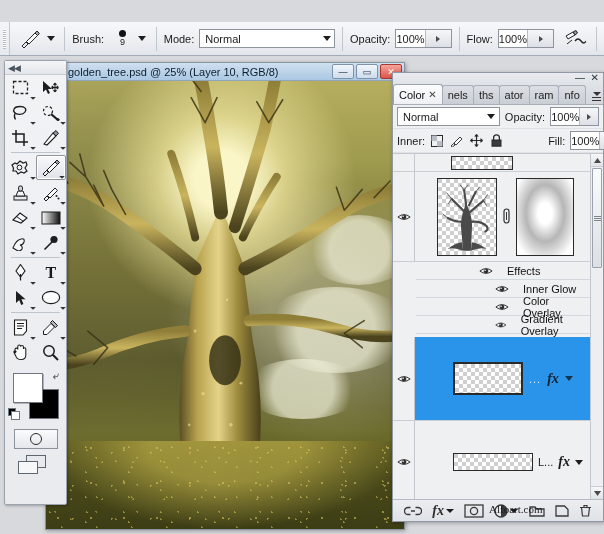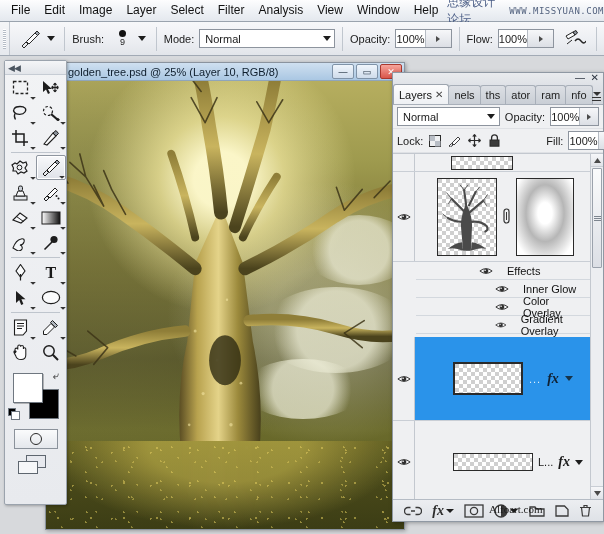--- a/index.html
+++ b/index.html
@@ -324,34 +324,20 @@
     position:absolute; left:96px; top:3px; font-size:11px; color:#1c1c1c;
     font-family:"Liberation Serif", serif; pointer-events:none;text-align:right;
   }
   .eye{ width:14px;height:10px; }
 </style>
 </head>
 <body>
 
 <div class="app">
 
-  <div class="menubar">
-    <div class="mi">File</div>
-    <div class="mi">Edit</div>
-    <div class="mi">Image</div>
-    <div class="mi">Layer</div>
-    <div class="mi">Select</div>
-    <div class="mi">Filter</div>
-    <div class="mi">Analysis</div>
-    <div class="mi">View</div>
-    <div class="mi">Window</div>
-    <div class="mi">Help</div>
-    <div class="wm-cn">思缘设计论坛</div>
-    <div class="wm-url">WWW.MISSYUAN.COM</div>
-  </div>
 
   <div class="optionsbar">
     <div class="grip">
         <i></i>
       </div>
 
     <div class="toolpreview">
       <svg width="22" height="20" viewBox="0 0 22 20">
         <path d="M3 17 L7 13 L9 15 L5 19 Z" fill="#e9ebee" stroke="#2a2a2a" stroke-width="1"></path>
         <path d="M7.5 12.5 L16 4 L18.5 6.5 L10 15 Z" fill="#fbfbfc" stroke="#2a2a2a" stroke-width="1"></path>
@@ -690,21 +676,21 @@
 
   <div class="panel">
 
     <div class="panel-topbar">
       <span class="panel-min">—</span>
       <span class="panel-close">✕</span>
     </div>
 
     <div class="tabstrip">
       <div class="ptab active">
-        <span>Layers</span>
+        <span>Color</span>
         <span class="x">✕</span>
       </div>
       <div class="ptab">
           <span>nels</span>
         </div>
       <div class="ptab">
           <span>ths</span>
         </div>
       <div class="ptab">
           <span>ator</span>
@@ -729,21 +715,21 @@
       <span style="font-size:11px;">Opacity:</span>
       <div class="numbox" style="width:54px;">
         <span>100%</span>
         <span class="spin">
             <i></i>
           </span>
       </div>
     </div>
 
     <div class="rowbar">
-      <span style="font-size:11px;">Lock:</span>
+      <span style="font-size:11px;">Inner:</span>
       <div class="lockicons">
         <span class="lockicon">
           <svg width="12" height="12" viewBox="0 0 12 12">
               <rect x="0.5" y="0.5" width="11" height="11" fill="none" stroke="#2a2a2a" stroke-width="1"></rect>
               <rect x="0.5" y="0.5" width="5.5" height="5.5" fill="#b9bec6"></rect>
               <rect x="6" y="6" width="5.5" height="5.5" fill="#b9bec6"></rect>
             </svg>
         </span>
         <span class="lockicon">
           <svg width="13" height="12" viewBox="0 0 13 12">

